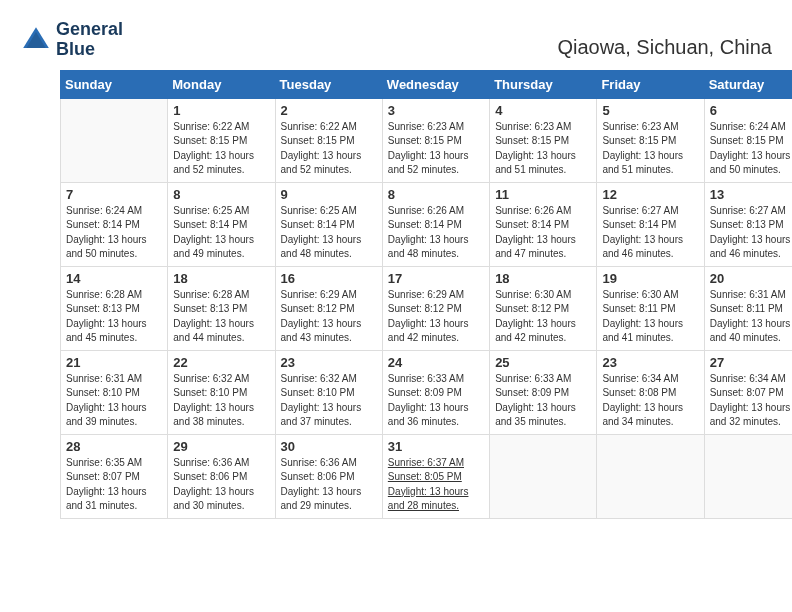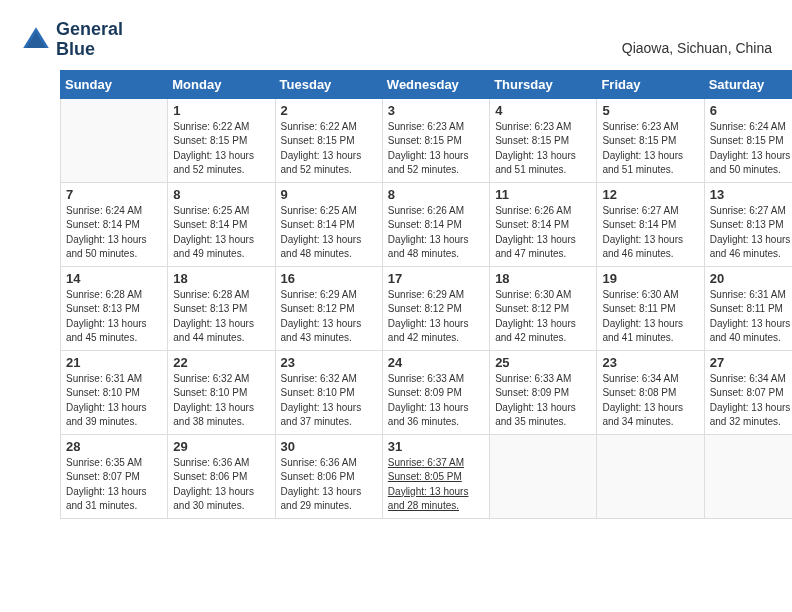--- a/index.html
+++ b/index.html
@@ -37,21 +37,21 @@
     .title-area {
       text-align: right;
     }
     .month-title {
       font-size: 42px;
       font-weight: bold;
       color: #1a3a5c;
       line-height: 1;
     }
     .location {
-      font-size: 14px;
+      font-size: 20px;
       color: #333;
       margin-top: 16px;
     }
     .calendar {
       width: 100%;
       border-collapse: collapse;
       border: 1px solid #ccc;
       margin-left: 40px;
     }
     .calendar th {

